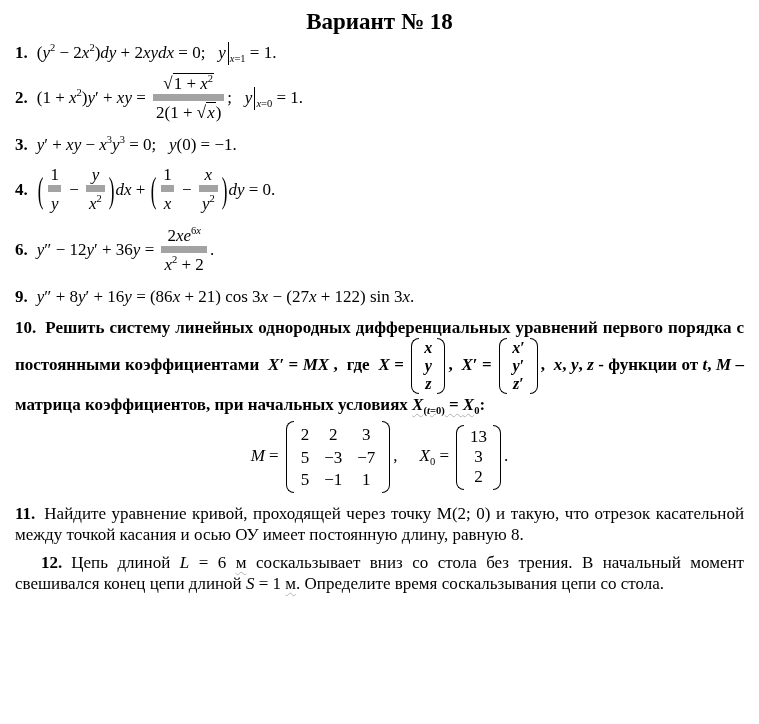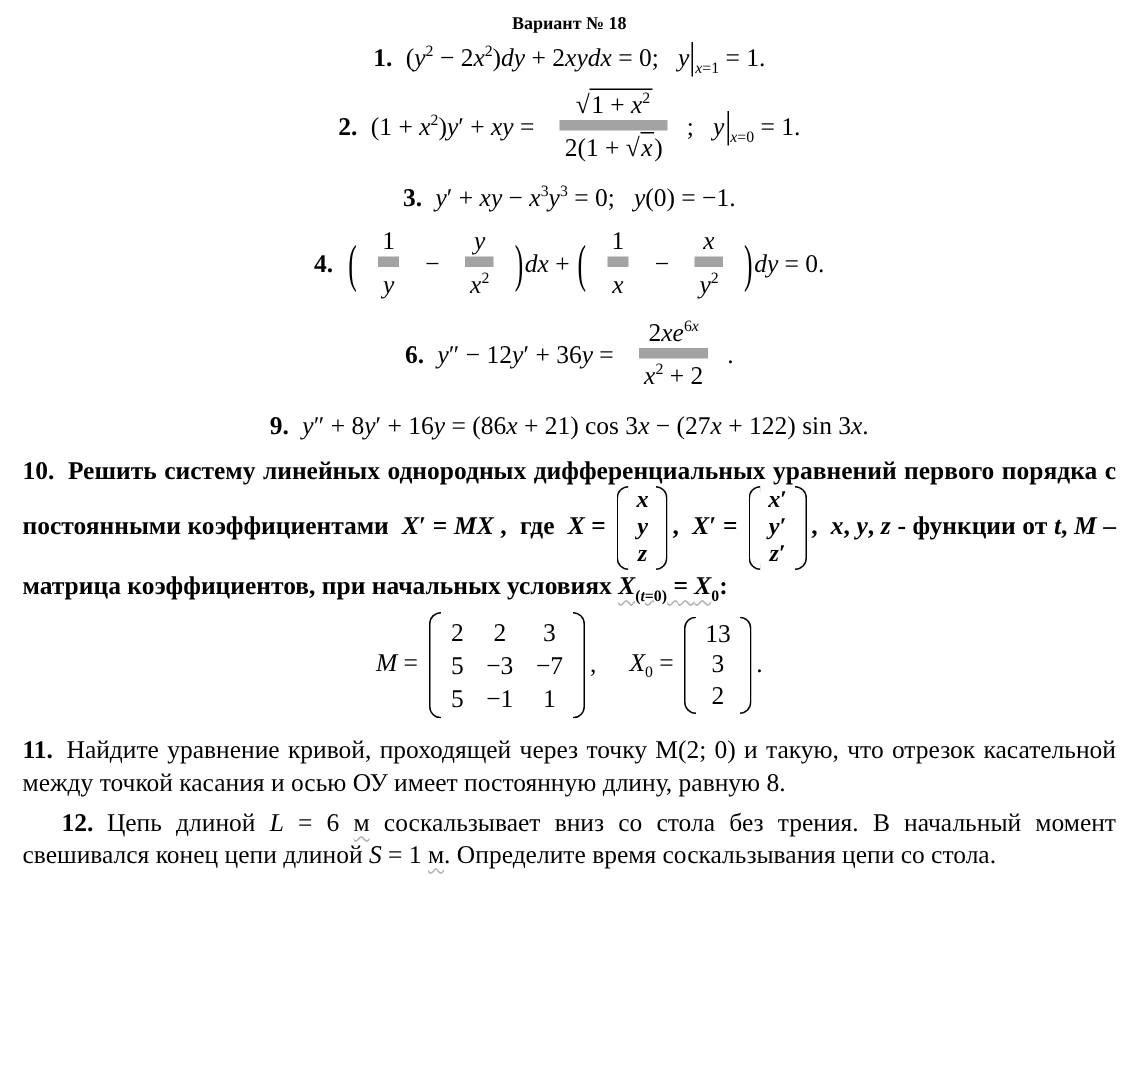--- a/index.html
+++ b/index.html
@@ -1,25 +1,25 @@
 <!DOCTYPE html>
 <html><head>
 <meta charset="utf-8">
 <style>
   html,body{margin:0;padding:0;}
   body{width:759px;height:724px;overflow:hidden;background:#ffffff;color:#000;
        font-family:"Liberation Serif","DejaVu Serif",serif;font-size:17px;line-height:1.25;}
   .page{padding:8px 15px 0 15px;}
-  .title{text-align:center;font-weight:bold;margin-bottom:5px;font-size:12px;}
+  .title{text-align:center;font-weight:bold;margin-bottom:5px;font-size:23px;}
   .intro{text-align:justify;margin-bottom:10px;}
-  .prob{margin-bottom:9px;text-align:center;}
+  .prob{margin-bottom:9px;}
   .pnum{margin-right:9px;}
   i{font-style:italic;}
   sup,sub{font-size:0.62em;line-height:0;}
-  .frac{display:inline-grid;grid-auto-flow:row;justify-items:center;vertical-align:middle;margin:0 13px;line-height:1.2;}
+  .frac{display:inline-grid;grid-auto-flow:row;justify-items:center;vertical-align:middle;margin:0 3px;line-height:1.2;}
   .fn{display:block;padding:0 3px;}
   .fd{display:block;border-top:7px solid #a3a3a3;padding:2px 3px;}
   .sqrt{white-space:nowrap;}
   .rad{border-top:1px solid #000;padding:0 1px;}
   .ebar{display:inline-block;width:0;border-left:1px solid #000;height:1.35em;vertical-align:-0.4em;margin:0 1px 0 2px;}
   .tp{display:inline-block;transform:scaleY(2.05);vertical-align:middle;padding:0 1px;}
   .mat{display:inline-flex;align-items:center;vertical-align:middle;margin:0 3px;}
   .lpar,.rpar{width:7px;align-self:stretch;border:1px solid #000;}
   .lpar{border-right:none;border-radius:9px 0 0 9px;}
   .rpar{border-left:none;border-radius:0 9px 9px 0;}

